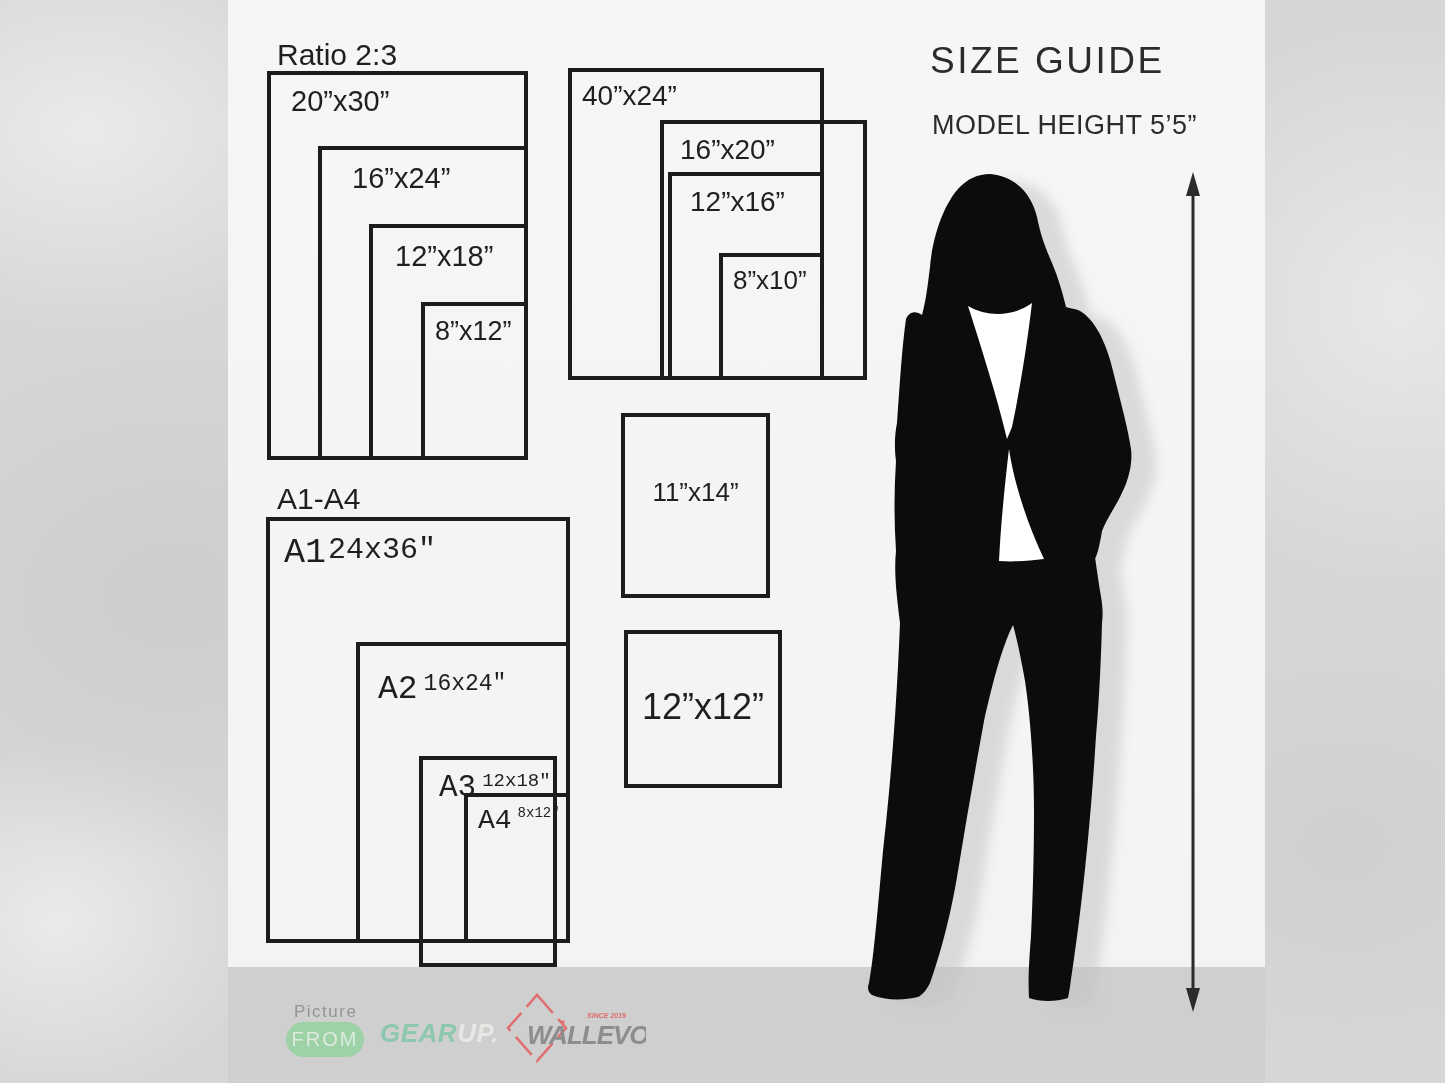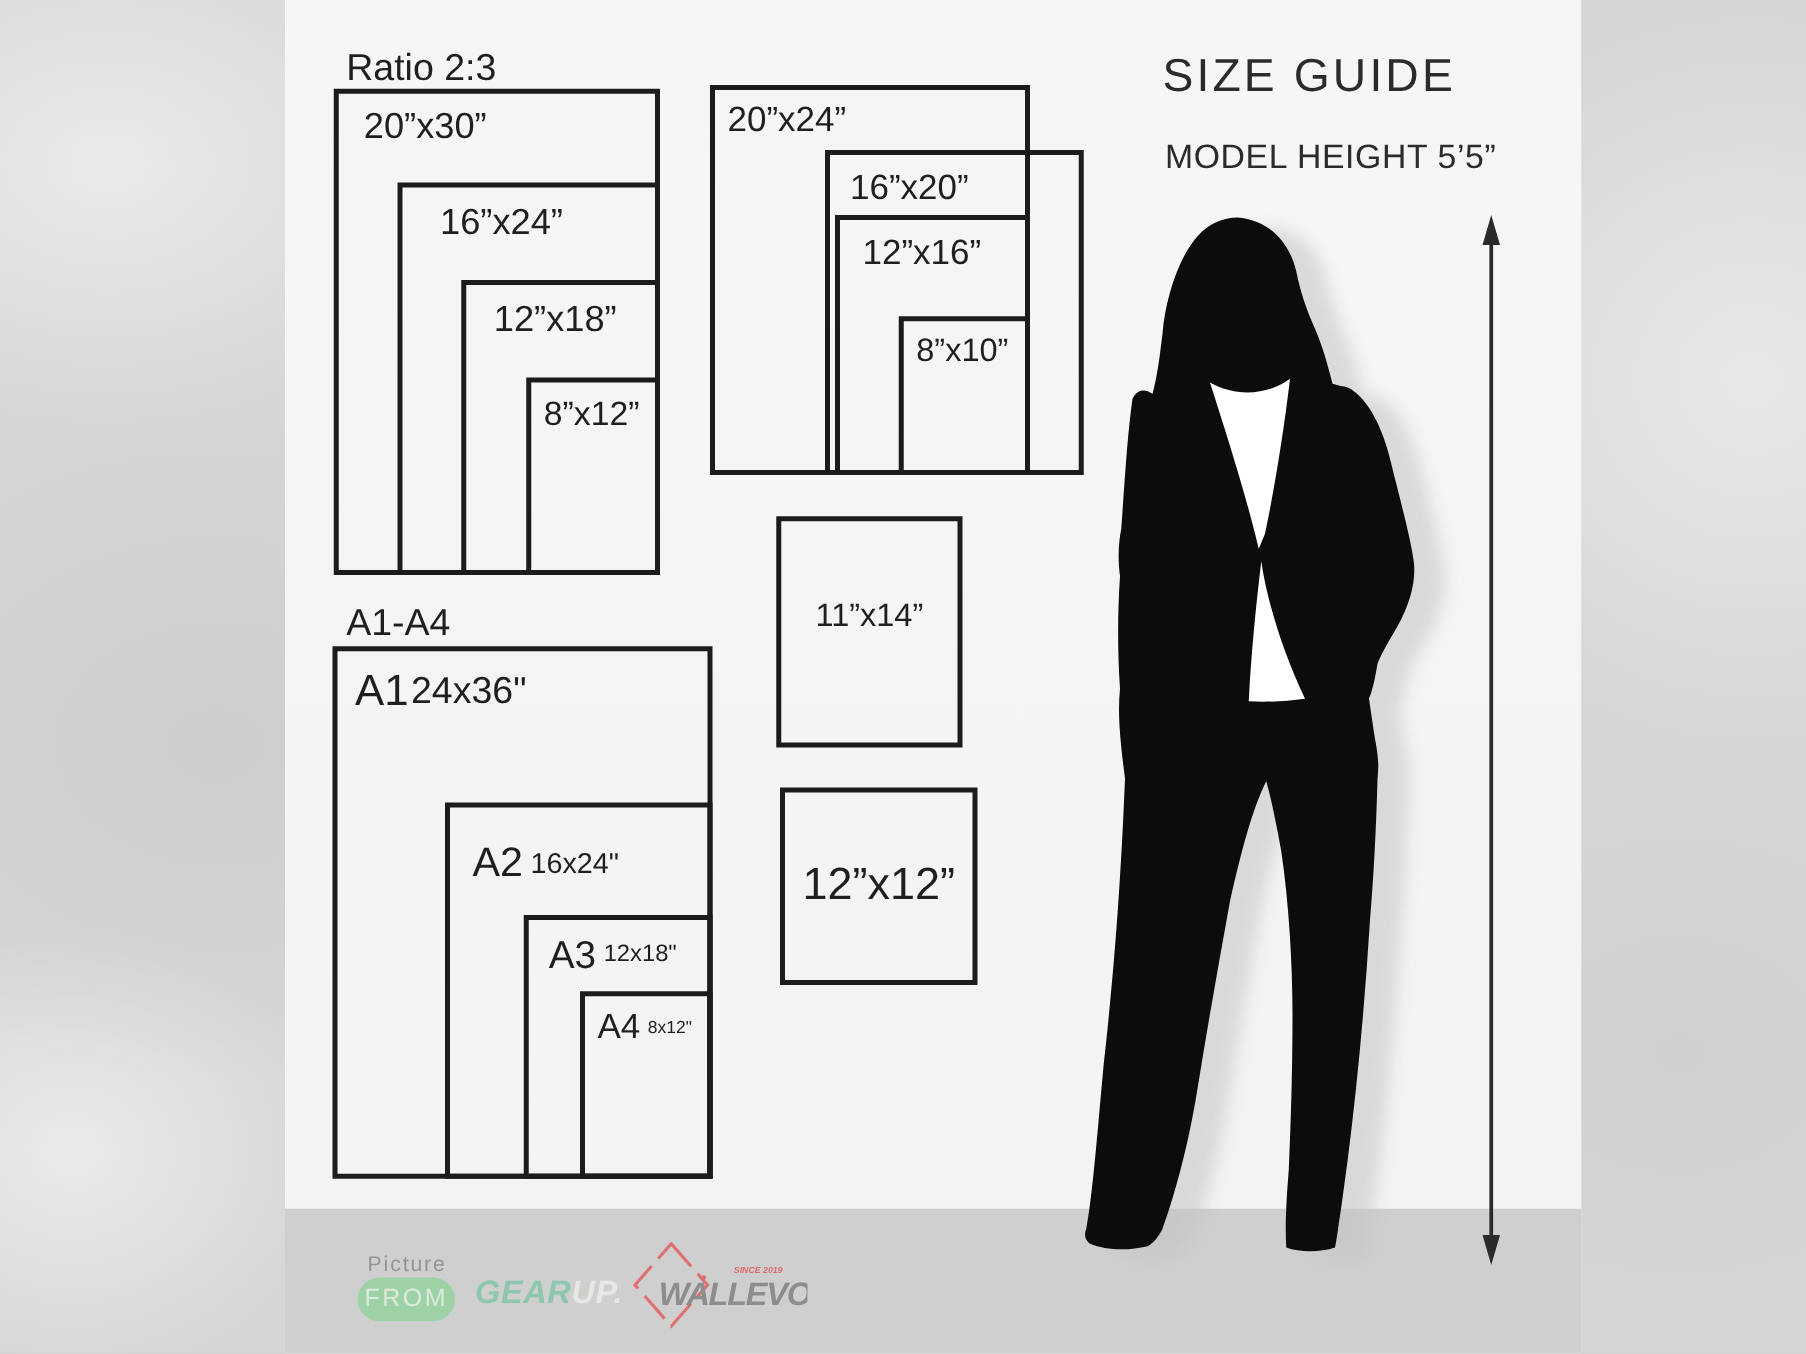--- a/index.html
+++ b/index.html
@@ -46,23 +46,23 @@
   .st-3 .sz{left:18px;top:10px;font-size:28px;}
   .st-4 .sz{left:10px;top:8px;font-size:26px;}
   
   .t-11x14{left:393px;top:413px;width:149px;height:185px;}
   .t-12x12{left:396px;top:630px;width:158px;height:158px;}
   .t-11x14 .sz{left:0;top:60px;width:100%;text-align:center;font-size:26px;}
   .t-12x12 .sz{left:0;top:52px;width:100%;text-align:center;font-size:36px;}
   
   .a-1{left:38px;top:517px;width:304px;height:426px;}
   .a-2{left:128px;top:642px;width:214px;height:301px;}
-  .a-3{left:191px;top:732px;width:151px;height:211px;padding-left:12px;}
+  .a-3{left:191px;top:756px;width:138px;height:211px;padding-left:12px;}
   .a-4{left:236px;top:793px;width:106px;height:150px;}
-  .a-label{position:absolute;display:flex;align-items:center;color:#1f1f1f;white-space:nowrap;}
+  .a-label{position:absolute;display:flex;align-items:flex-start;color:#1f1f1f;white-space:nowrap;font-family:Liberation Mono, monospace;}
   .a-1 .a-label{left:14px;top:12px;}
   .a-2 .a-label{left:18px;top:25px;}
   .a-3 .a-label{left:16px;top:10px;}
   .a-4 .a-label{left:10px;top:8px;}
   .a-code{font-size:35px;}
   .a-2 .a-code{font-size:33px;}
   .a-3 .a-code{font-size:31px;}
   .a-4 .a-code{font-size:28px;}
   .a-size{margin-left:6px;}
   .a-1 .a-size{font-size:30px;margin-left:2px;}
@@ -114,21 +114,21 @@
       <span class="sz">16”x24”</span>
     </div>
     <div class="rect r23-3">
       <span class="sz">12”x18”</span>
     </div>
     <div class="rect r23-4">
       <span class="sz">8”x12”</span>
     </div>
 
     <div class="rect st-1">
-      <span class="sz">20”x24”</span>
+      <span class="sz">40”x24”</span>
     </div>
     <div class="rect st-2">
       <span class="sz">16”x20”</span>
     </div>
     <div class="rect st-3">
       <span class="sz">12”x16”</span>
     </div>
     <div class="rect st-4">
       <span class="sz">8”x10”</span>
     </div>

